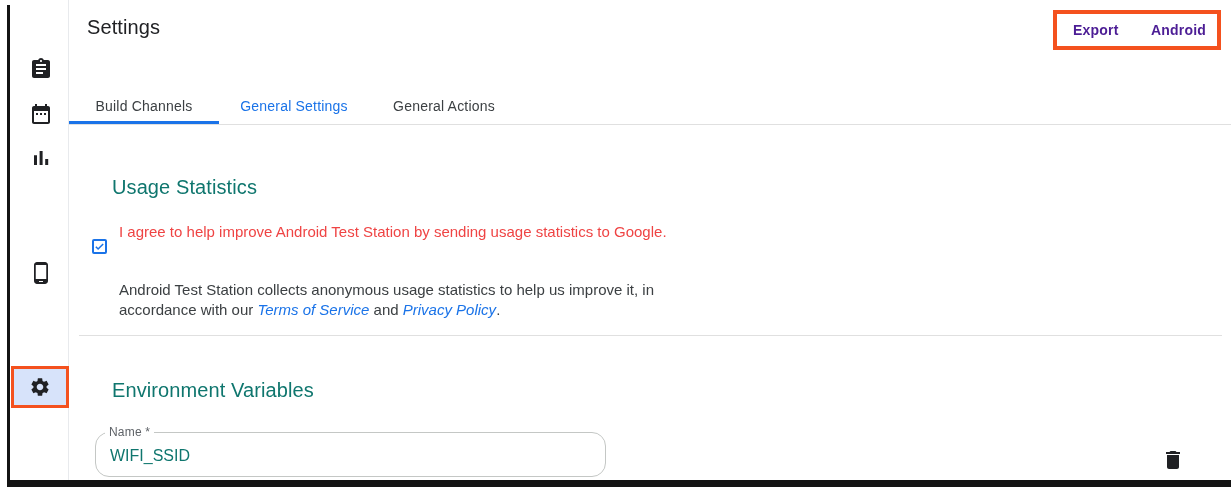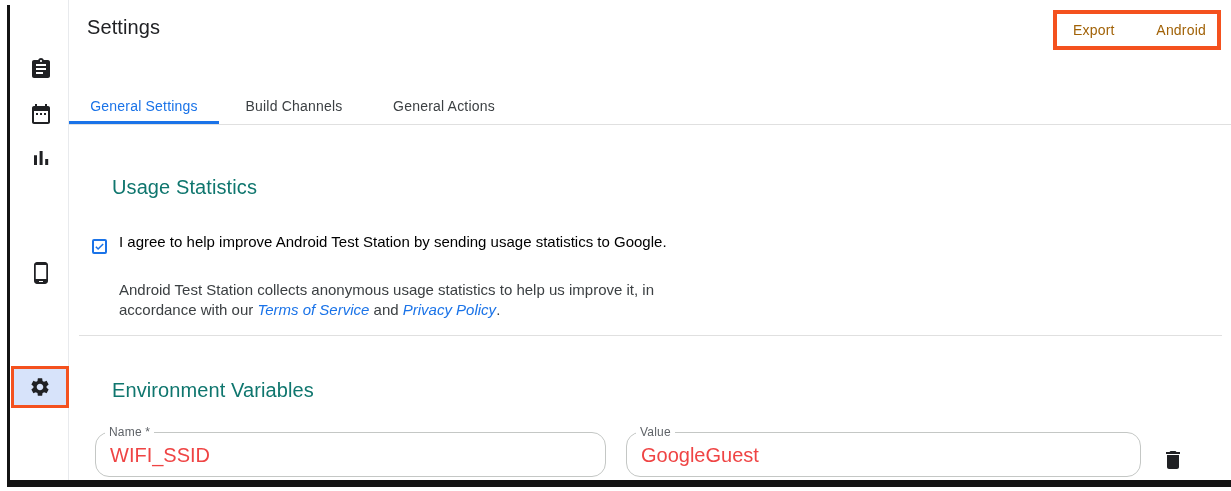--- a/index.html
+++ b/index.html
@@ -44,21 +44,21 @@
     position: absolute; left: 80px; top: 16px;
     font-size: 20px; font-weight: 500; color: #202124; letter-spacing: .1px;
   }
   .export-import-box {
     position: absolute; left: 1046px; top: 10px; width: 168px; height: 40px;
     border: 4px solid #f4511e; background: #ffffff;
     display: flex; align-items: center; justify-content: space-between;
     padding: 0 11px 0 16px;
   }
   .text-button {
-    font-size: 14px; font-weight: 400; color: #a16207;
+    font-size: 14px; font-weight: 700; color: #4c1d95;
     text-decoration: none; cursor: pointer; letter-spacing: .2px;
   }
 
   
   .tabs {
     position: absolute; left: 62px; top: 88px; height: 36px;
     display: flex;
   }
   .tab {
     width: 150px; height: 36px; display: flex; align-items: center; justify-content: center;
@@ -79,22 +79,22 @@
   }
   .usage-heading { top: 176px; }
 
   .consent-checkbox {
     position: absolute; left: 85px; top: 239px; width: 15px; height: 15px;
     border: 2px solid #1a73e8; border-radius: 2px; background: #ffffff;
     display: flex; align-items: center; justify-content: center; cursor: pointer;
   }
   .consent-checkbox svg { width: 11px; height: 11px; display: block; }
   .consent-label {
-    position: absolute; left: 112px; top: 230px; width: 548px;
-    font-size: 15px; line-height: 23px; color: #000000;
+    position: absolute; left: 112px; top: 220px; width: 548px;
+    font-size: 15px; line-height: 23px; color: #ef4444;
   }
   .usage-description {
     position: absolute; left: 112px; top: 280px; width: 600px;
     font-size: 15px; line-height: 20px; color: #3c4043;
   }
   .inline-link { color: #1a73e8; text-decoration: none; cursor: pointer; font-style: italic; }
 
   .section-divider {
     position: absolute; left: 72px; top: 335px; width: 1143px; height: 1px; background: #e0e0e0;
   }
@@ -109,21 +109,21 @@
   .field-name  { left: 88px;  width: 511px; }
   .field-value { left: 619px; width: 515px; }
   .outlined-field .float-label {
     position: absolute; top: -8px; left: 9px;
     font-size: 12px; color: #5f6368; background: #ffffff; padding: 0 4px; letter-spacing: .2px;
   }
   .outlined-field input {
     position: absolute; left: 0; top: 0; width: 100%; height: 100%;
     border: none; outline: none; background: transparent;
     font-family: "Liberation Sans", "DejaVu Sans", sans-serif;
-    font-size: 20px; color: #ef4444; padding: 2px 14px 0 14px;
+    font-size: 16px; color: #0f766e; padding: 2px 14px 0 14px;
   }
   .trash-button {
     position: absolute; left: 1152px; top: 446px; width: 28px; height: 28px;
     color: #202124; cursor: pointer; background: none; border: none; padding: 2px;
   }
   .trash-button svg { width: 24px; height: 24px; fill: currentColor; display: block; }
 </style>
 </head>
 <body>
 
@@ -163,22 +163,22 @@
   </nav>
 
   <h1 class="page-title">Settings</h1>
 
   <div class="export-import-box">
     <a class="text-button">Export</a>
     <a class="text-button">Android</a>
   </div>
 
   <div class="tabs">
+    <div class="tab">Build Channels</div>
     <div class="tab active">General Settings</div>
-    <div class="tab">Build Channels</div>
     <div class="tab">General Actions</div>
   </div>
   <div class="tab-underline"></div>
   <div class="tabs-divider"></div>
 
   <h2 class="section-heading usage-heading">Usage Statistics</h2>
 
   <div class="consent-checkbox">
     <svg viewBox="0 0 24 24">
       <path fill="none" stroke="#1a73e8" stroke-width="3.4" d="M4 12.5l5 5 11-11"></path>
@@ -190,24 +190,20 @@
 
   <div class="section-divider"></div>
 
   <h2 class="section-heading env-heading">Environment Variables</h2>
 
   <div class="outlined-field field-name">
     <span class="float-label">Name *</span>
     <input type="text" value="WIFI_SSID" style="">
   </div>
 
-  <div class="outlined-field field-value">
-    <span class="float-label">Value</span>
-    <input type="text" value="GoogleGuest" style="">
-  </div>
 
   <button class="trash-button">
     <svg viewBox="0 0 24 24">
         <path d="M6 19c0 1.1.9 2 2 2h8c1.1 0 2-.9 2-2V7H6v12zM19 4h-3.5l-1-1h-5l-1 1H5v2h14V4z"></path>
       </svg>
   </button>
 
 </div>
 
 </body></html>

